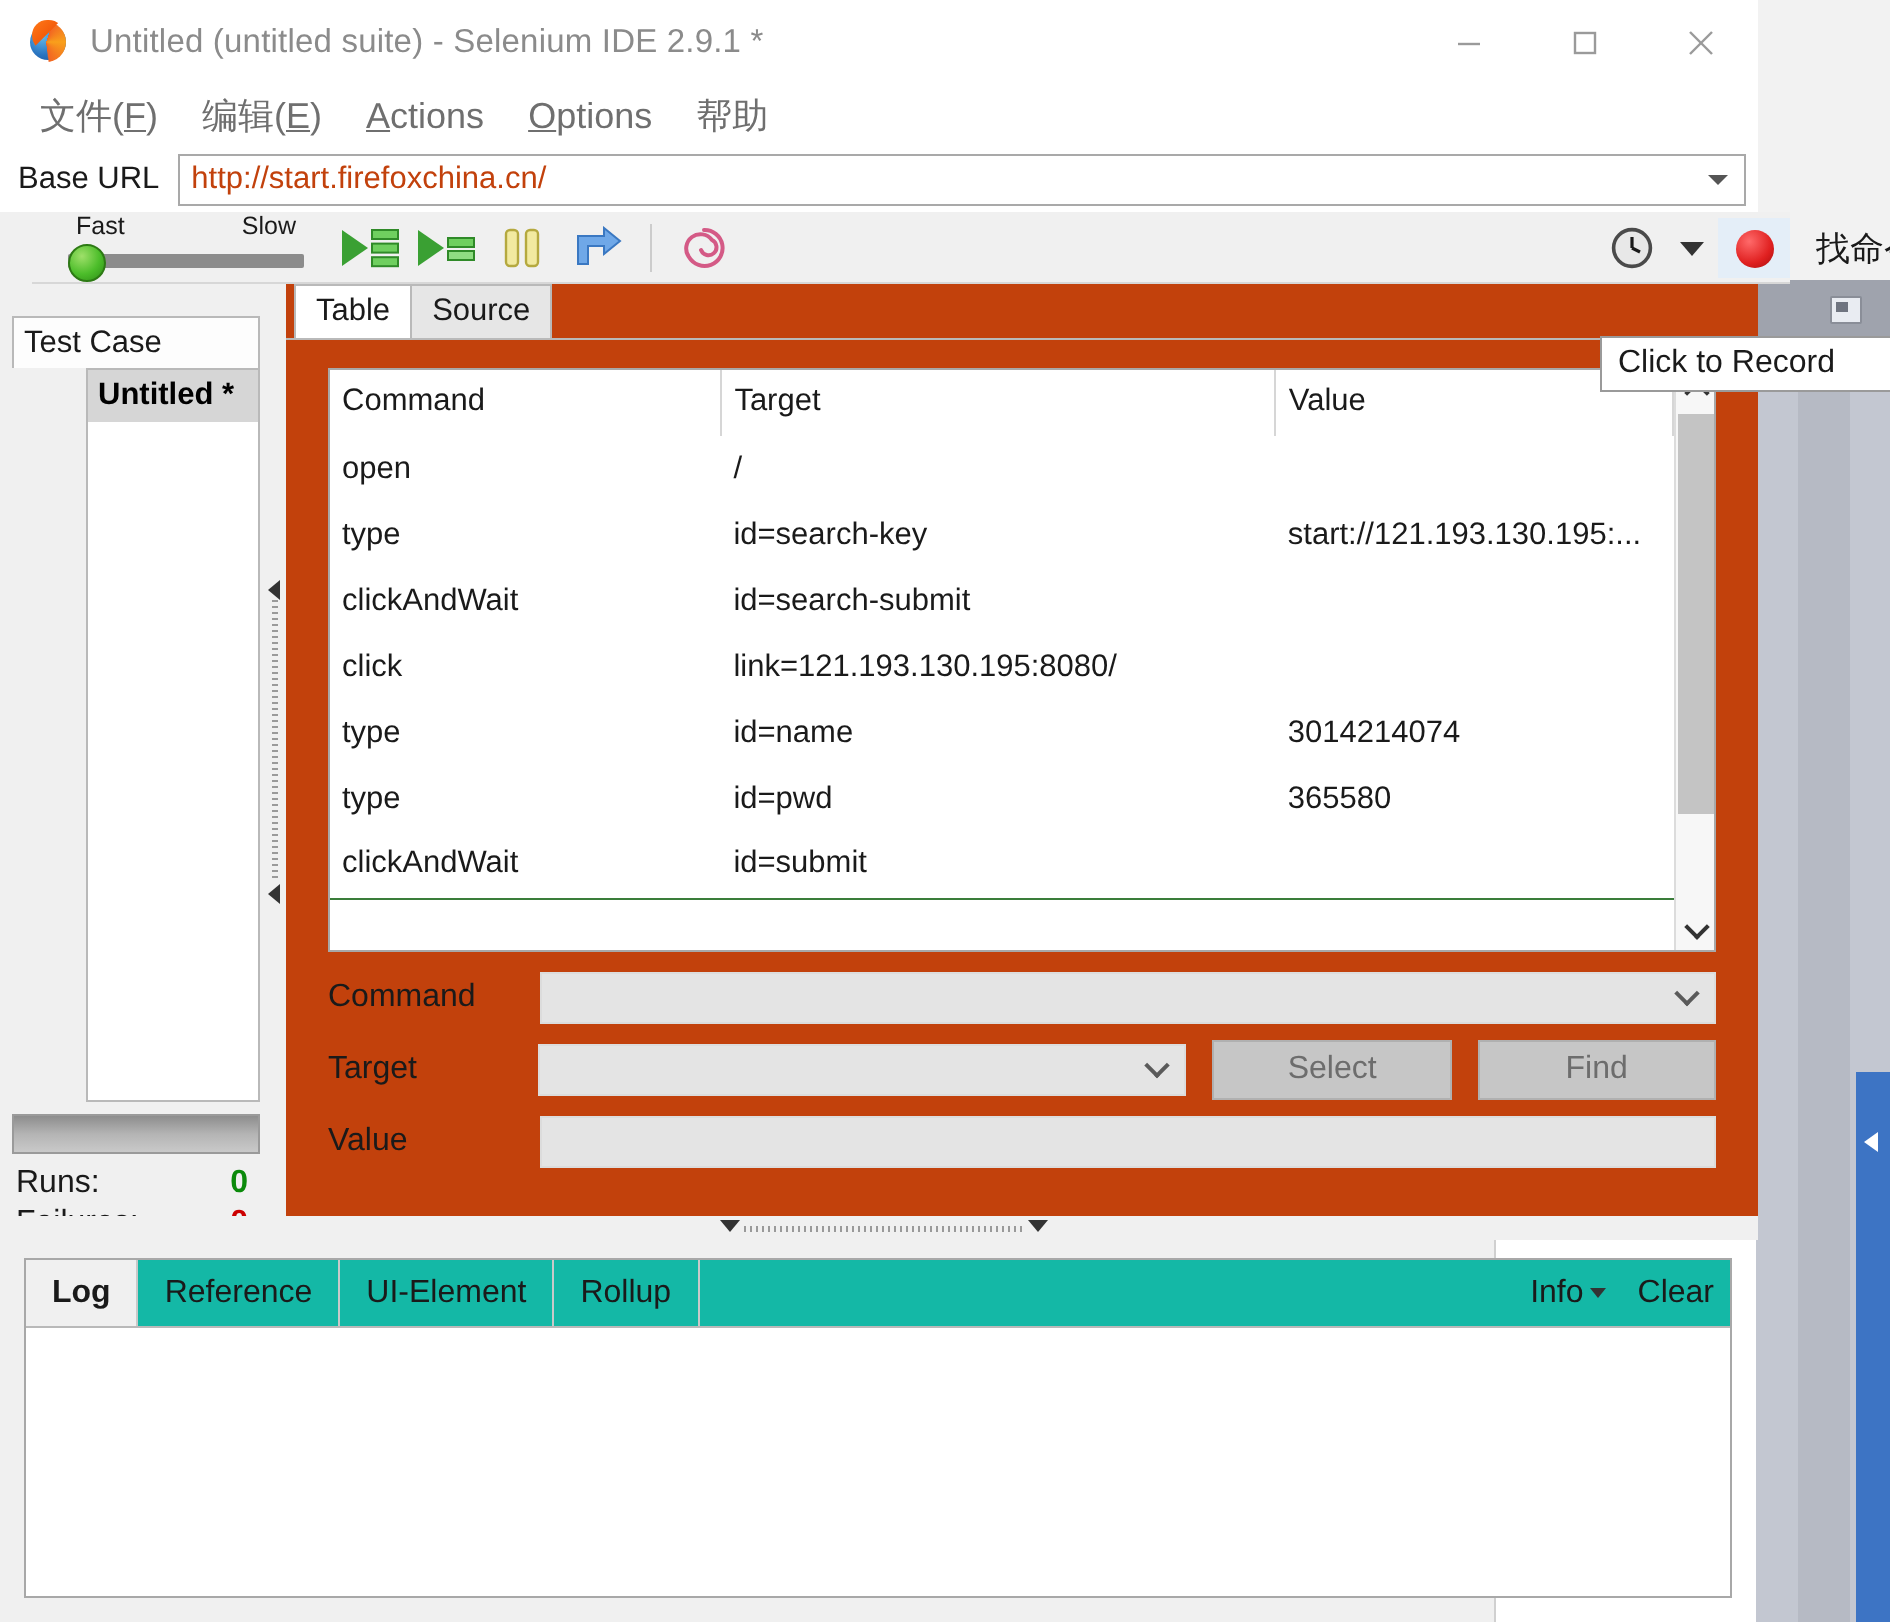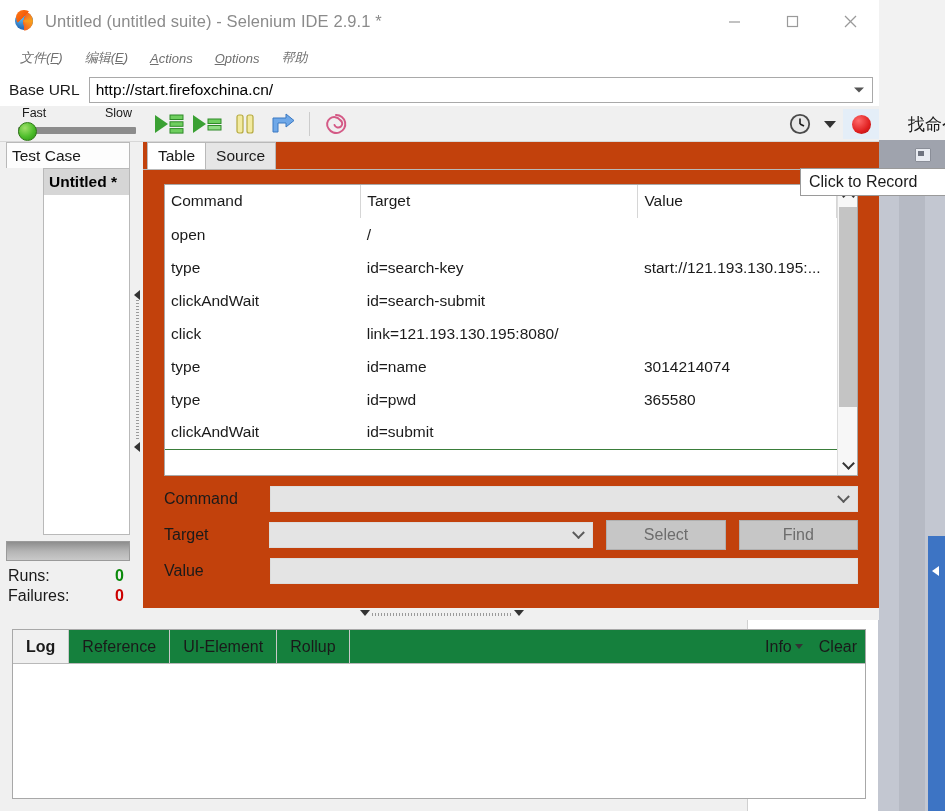--- a/index.html
+++ b/index.html
@@ -105,51 +105,51 @@
   }
   .win-btn svg { display: block; }
 
   
   .menubar {
     position: absolute; left: 0; top: 42px; width: 879px; height: 32px;
     background: #ffffff;
     display: flex; align-items: center; padding-left: 9px;
   }
   .menu-item {
-    font-size: 13px; color: #6f6f6f; padding: 2px 11px; white-space: nowrap; font-style: italic;
+    font-size: 18px; color: #6f6f6f; padding: 2px 11px; white-space: nowrap;
   }
   .menu-item u { text-decoration: underline; }
 
   
   .baseurl-row {
     position: absolute; left: 0; top: 74px; width: 879px; height: 32px;
     background: #ffffff; display: flex; align-items: center;
   }
   .baseurl-label {
     font-size: 15.5px; color: #1a1a1a; margin-left: 9px; margin-right: 9px;
     white-space: nowrap;
   }
   .baseurl-combo {
     flex: 1; margin-right: 6px; height: 26px;
     border: 1px solid #a9a9a9; background: #ffffff;
     display: flex; align-items: center; position: relative;
   }
   .baseurl-value {
-    font-size: 15.5px; color: #000000; padding-left: 6px; white-space: nowrap; text-align: center;
+    font-size: 15.5px; color: #c2410c; padding-left: 6px; white-space: nowrap; text-align: center;
   }
   .combo-arrow {
     position: absolute; right: 8px; top: 50%; transform: translateY(-50%);
     width: 0; height: 0;
     border-left: 5px solid transparent; border-right: 5px solid transparent;
     border-top: 5px solid #555;
   }
 
   
   .toolbar {
-    position: absolute; left: 0; top: 106px; width: 879px; height: 36px;
+    position: absolute; left: 16px; top: 106px; width: 879px; height: 36px;
     background: #f0f0f0;
     border-bottom: 1px solid #d7d7d7;
   }
   .speed-wrap {
     position: absolute; left: 10px; top: 0px; width: 126px; height: 36px;
   }
   .speed-labels {
     position: absolute; left: 0; top: 0px; width: 126px;
     display: flex; justify-content: space-between;
     font-size: 12.5px; color: #1a1a1a;
@@ -197,21 +197,21 @@
   }
 
   
   .content {
     position: absolute; left: 0; top: 142px; width: 879px; height: 469px;
     background: #f0f0f0;
   }
 
   
   .left-panel {
-    position: absolute; left: 6px; top: 0px; width: 124px; height: 469px;
+    position: absolute; left: 6px; top: 16px; width: 124px; height: 469px;
   }
   .tc-header {
     height: 26px; border: 1px solid #b9b9b9; border-bottom: none;
     background: #fdfdfd; display: flex; align-items: center;
     padding-left: 5px; font-size: 15.5px; color: #1a1a1a;
   }
   .tc-list {
     height: 367px; border: 1px solid #b9b9b9; background: #ffffff; overflow: hidden; margin-left: 37px;
   }
   .tc-item {
@@ -352,21 +352,21 @@
   }
   .hsplit .arr.l { left: 360px; }
   .hsplit .arr.r { left: 514px; }
 
   
   .log-panel {
     position: absolute; left: 12px; top: 629px; width: 854px; height: 170px;
     border: 1px solid #a8a8a8; background: #ffffff;
   }
   .log-tabs {
-    height: 34px; background: #15803d; border-bottom: 1px solid #b9b9b9;
+    height: 34px; background: #14b8a6; border-bottom: 1px solid #b9b9b9;
     display: flex; align-items: center; position: relative;
   }
   .log-tab {
     height: 33px; padding: 0 13px; display: flex; align-items: center;
     font-size: 16px; color: #1a1a1a;
     border-right: 1px solid #c9c9c9;
   }
   .log-tab.active { font-weight: bold; background: #f0f0f0; }
   .log-actions {
     position: absolute; right: 8px; top: 0; height: 33px;

